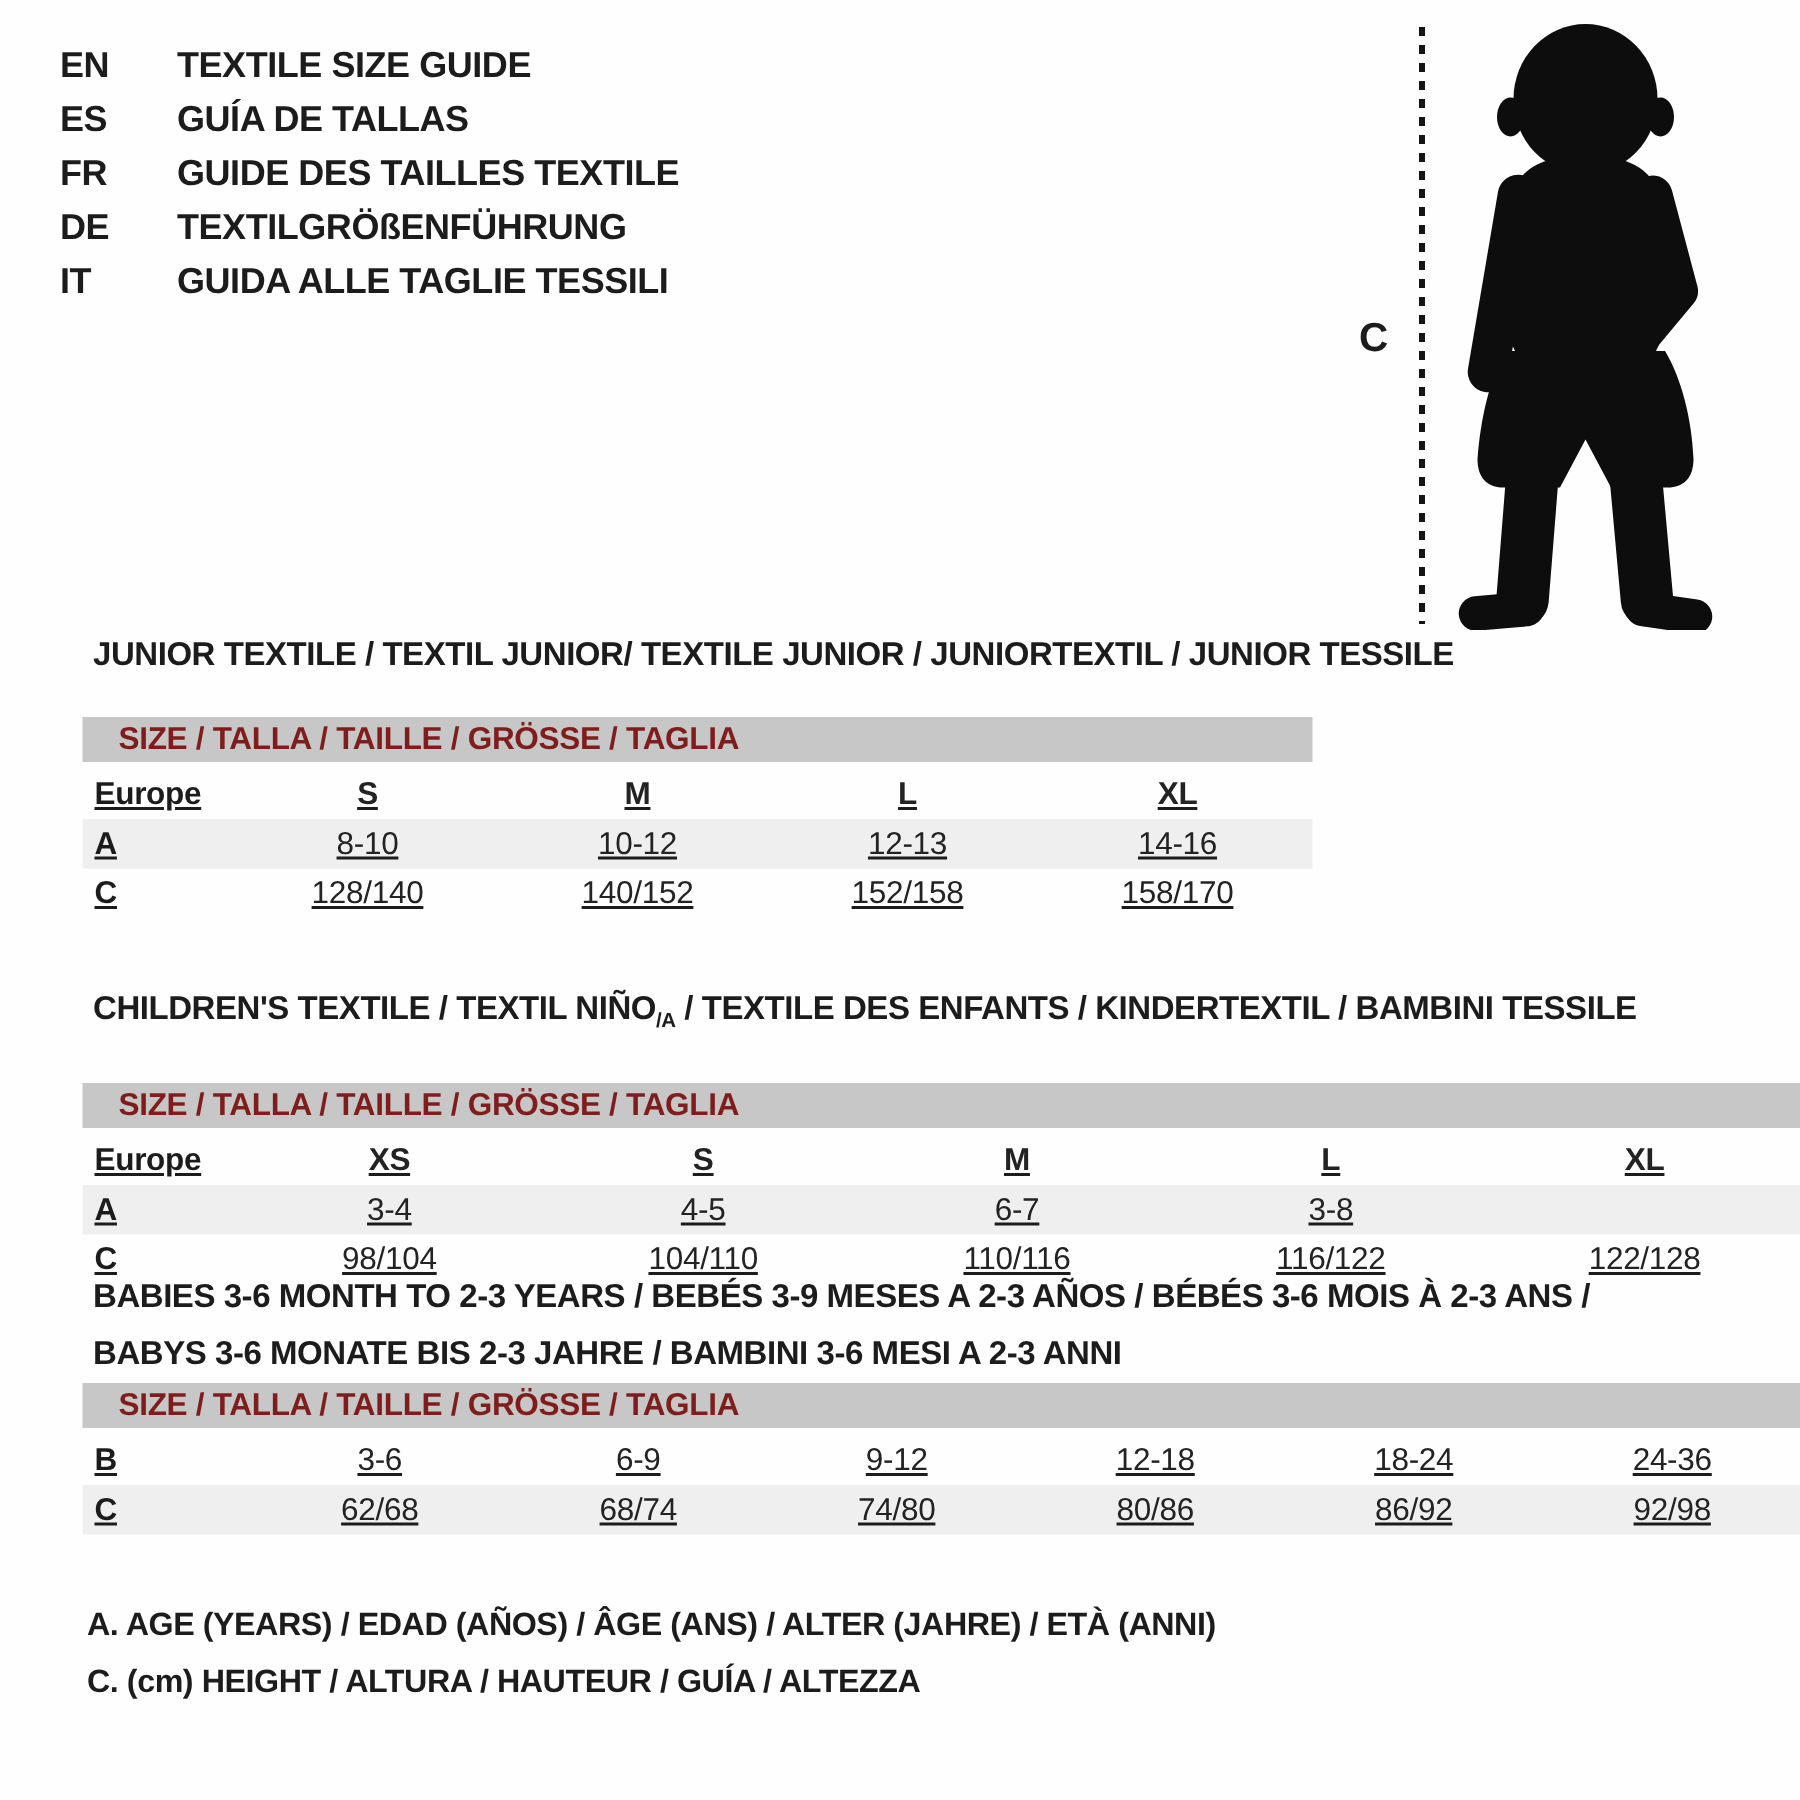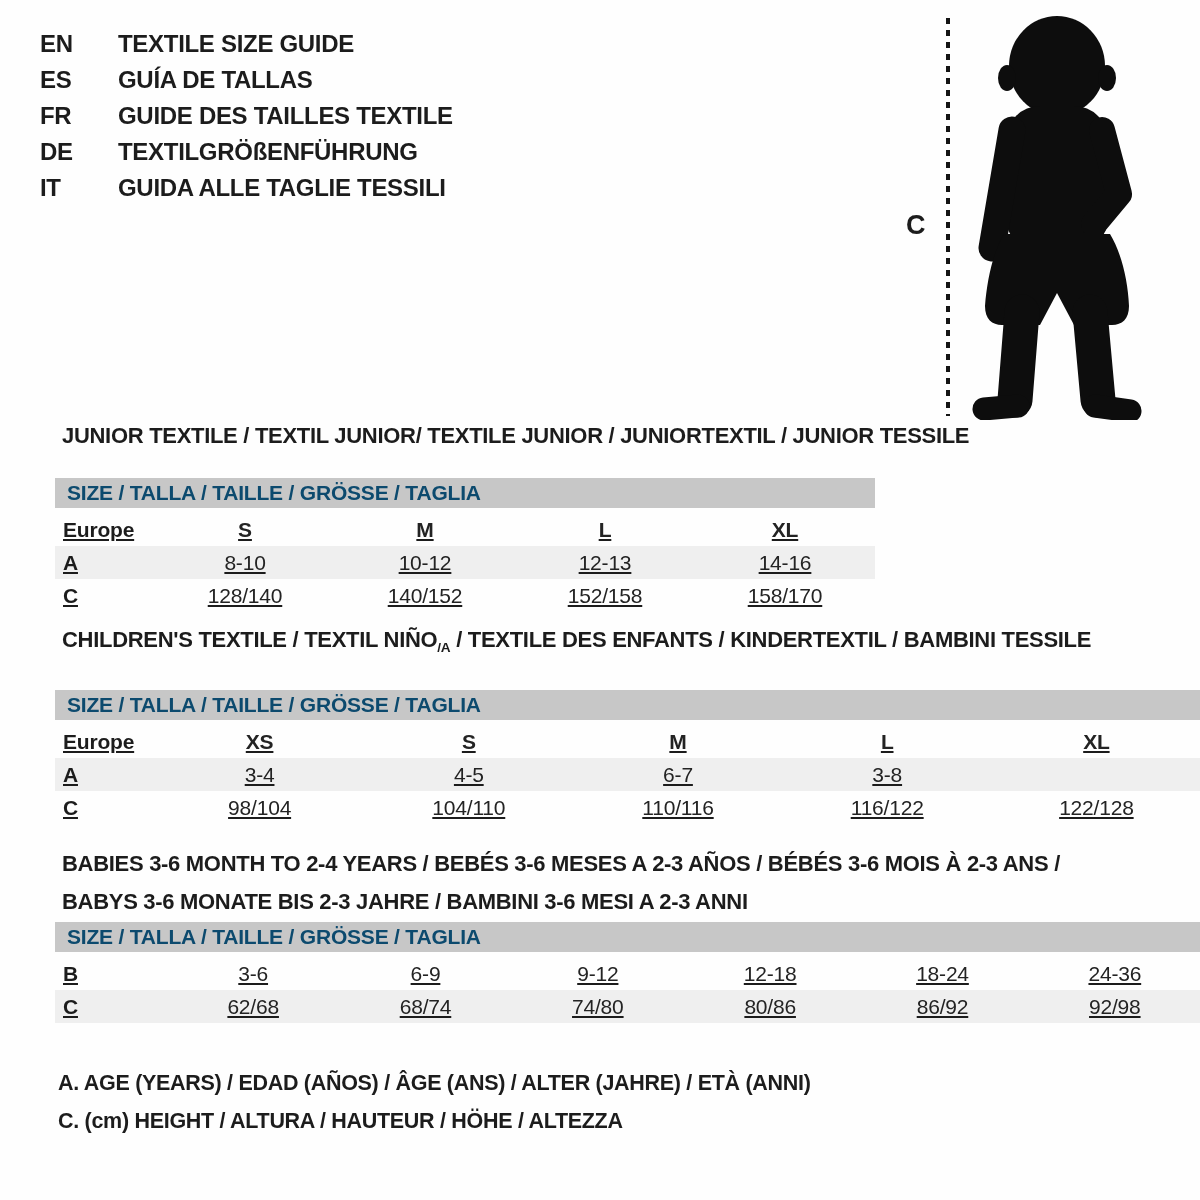--- a/index.html
+++ b/index.html
@@ -19,34 +19,34 @@
   .measure-line {
     position:absolute; left:946px; top:18px; width:4px; height:398px;
     background:repeating-linear-gradient(to bottom,#141414 0 6px,transparent 6px 12px);
   }
   .measure-label { position:absolute; left:906px; top:210px; font-size:27px; font-weight:700; }
   .silhouette { position:absolute; left:962px; top:12px; }
 
   
   .sec { position:absolute; left:35px;margin-left:20px; }
   #sec-junior   { top:424px; }
-  #sec-children { top:628px; }
+  #sec-children { top:660px; }
   #sec-babies   { top:845px; }
   .sec-title { font-size:22px; font-weight:700; letter-spacing:-0.3px; line-height:24px; margin-left:7px; white-space:nowrap; }
   #sec-babies .sec-title { line-height:38px; }
   .sub-a { font-size:0.62em; vertical-align:sub; font-weight:700; }
 
   
   .tbl { margin-top:30px; }
   #sec-babies .tbl { margin-top:1px; }
   .tbl-4 { width:820px; }
   .tbl-5, .tbl-6 { width:1146px; }
   .band {
-    background:#c7c7c7; height:30px; line-height:30px; padding-left:12px;
-    font-size:21px; font-weight:700; color:#0c4a6e; letter-spacing:-0.2px; margin-bottom:5px;
+    background:#c7c7c7; height:30px; line-height:30px; padding-left:24px;
+    font-size:21px; font-weight:700; color:#7f1d1d; letter-spacing:-0.2px; margin-bottom:5px;
   }
   .trow { display:grid; height:33px; line-height:33px; font-size:21px; letter-spacing:-0.2px;text-decoration:underline; }
   .tbl-4 .trow { grid-template-columns:100px repeat(4,1fr); }
   .tbl-5 .trow { grid-template-columns:100px repeat(5,1fr); }
   .tbl-6 .trow { grid-template-columns:112px repeat(6,1fr); }
   .trow.shaded { background:#efefef; }
   .cell.label { padding-left:8px; font-weight:600; }
   .cell.val { text-align:center; font-weight:500; color:#232323; }
   .trow.head-row .cell.val { font-weight:600; }
 
@@ -152,21 +152,21 @@
         <div class="cell val">98/104</div>
         <div class="cell val">104/110</div>
         <div class="cell val">110/116</div>
         <div class="cell val">116/122</div>
         <div class="cell val">122/128</div>
       </div>
     </div>
   </section>
 
   <section class="sec" id="sec-babies">
-    <div class="sec-title">BABIES 3-6 MONTH TO 2-4 YEARS / BEBÉS 3-6 MESES A 2-3 AÑOS / BÉBÉS 3-6 MOIS À 2-3 ANS /</div>
+    <div class="sec-title">BABIES 3-6 MONTH TO 2-3 YEARS / BEBÉS 3-9 MESES A 2-3 AÑOS / BÉBÉS 3-6 MOIS À 2-3 ANS /</div>
     <div class="sec-title">BABYS 3-6 MONATE BIS 2-3 JAHRE / BAMBINI 3-6 MESI A 2-3 ANNI</div>
     <div class="tbl tbl-6">
       <div class="band">SIZE / TALLA / TAILLE / GRÖSSE / TAGLIA</div>
       <div class="trow">
         <div class="cell label">B</div>
         <div class="cell val">3-6</div>
         <div class="cell val">6-9</div>
         <div class="cell val">9-12</div>
         <div class="cell val">12-18</div>
         <div class="cell val">18-24</div>
@@ -179,16 +179,16 @@
         <div class="cell val">74/80</div>
         <div class="cell val">80/86</div>
         <div class="cell val">86/92</div>
         <div class="cell val">92/98</div>
       </div>
     </div>
   </section>
 
   <div class="legend">
     <div class="legend-line">A. AGE (YEARS) / EDAD (AÑOS) / ÂGE (ANS) / ALTER (JAHRE) / ETÀ (ANNI)</div>
-    <div class="legend-line">C. (cm) HEIGHT / ALTURA / HAUTEUR / HÖHE / ALTEZZA</div>
+    <div class="legend-line">C. (cm) HEIGHT / ALTURA / HAUTEUR / GUÍA / ALTEZZA</div>
   </div>
 
 </div>
 
 </body></html>

